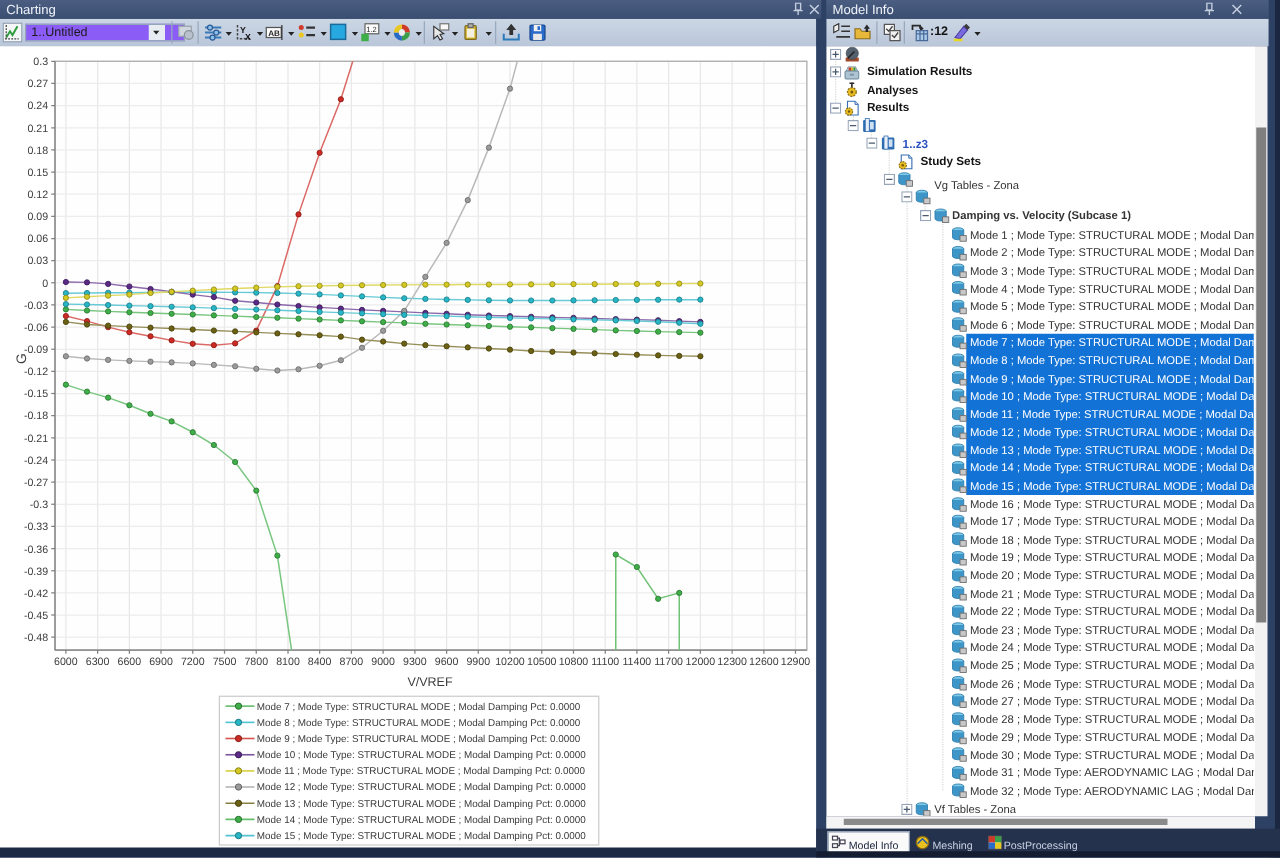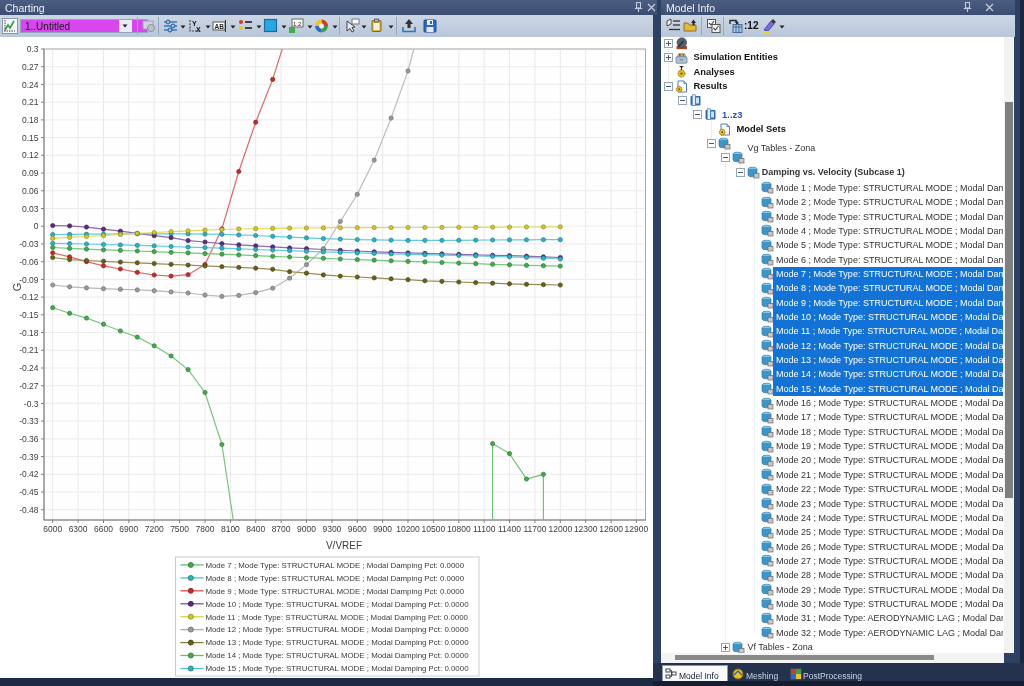--- a/index.html
+++ b/index.html
@@ -33,21 +33,21 @@
     </svg>
     <svg width="9" height="9" viewBox="0 0 9 9" style="position:absolute;left:985px;top:3px">
       <path d="M1 1 L8 8 M8 1 L1 8" stroke="#c3cdde" stroke-width="1.2"></path>
     </svg>
 <svg width="16" height="16" viewBox="0 0 16 16" style="position:absolute;left:2px;top:18px">
       <rect x="0.5" y="0.5" width="15" height="15" fill="#f4f6f8" stroke="#8899ad"></rect>
       <path d="M3 12 L6 7 L8 10 L12 3" stroke="#2f9e3f" stroke-width="1.6" fill="none"></path>
       <line x1="3" y1="2" x2="3" y2="13" stroke="#444" stroke-width="1" stroke-dasharray="1.5 1"></line>
       <line x1="2" y1="13" x2="13" y2="13" stroke="#444" stroke-width="1" stroke-dasharray="1.5 1"></line>
     </svg>
-    <div style="position:absolute;left:20px;top:19px;width:128px;height:14px;background:#d946ef;border:1px solid #93a5ba;font-size:10px;line-height:13px;padding-left:4px;color:#1a1a1a">1..Untitled</div>
+    <div style="position:absolute;left:20px;top:19px;width:128px;height:14px;background:#8b5cf6;border:1px solid #93a5ba;font-size:10px;line-height:13px;padding-left:4px;color:#1a1a1a">1..Untitled</div>
     <div style="position:absolute;left:119px;top:20px;width:13px;height:12px;background:#e6ecf2"></div>
     <svg width="6" height="4" viewBox="0 0 6 4" style="position:absolute;left:122px;top:24px">
       <path d="M0.5 0.5 L5.5 0.5 L3 3.5 Z" fill="#222222"></path>
     </svg>
     <div style="position:absolute;left:137px;top:17px;width:1px;height:18px;background:#98a8bd"></div>
     <svg width="16" height="16" viewBox="0 0 16 16" style="position:absolute;left:141px;top:18px">
       <rect x="2" y="3" width="10" height="8" fill="#cfd6de" stroke="#9aa3ad"></rect>
       <circle cx="10" cy="10" r="3.5" fill="#b9c2cc" stroke="#8a939d"></circle>
     </svg>
     <div style="position:absolute;left:158px;top:17px;width:1px;height:18px;background:#98a8bd"></div>
@@ -642,21 +642,21 @@
       <line x1="4.5" y1="2" x2="4.5" y2="7" stroke="#4a5a6e" stroke-width="1"></line>
     </svg>
     <svg width="13" height="13" viewBox="0 0 13 13" style="position:absolute;left:675.0px;top:50.9px">
       <path d="M2 6 L3.5 2.5 L9.5 2.5 L11 6 Z" fill="#e6eef4" stroke="#5a7a8e" stroke-width="0.6"></path>
       <rect x="3.8" y="3" width="2" height="2.6" fill="#c03828"></rect>
       <rect x="5.8" y="3" width="2" height="2.6" fill="#d8b020"></rect>
       <rect x="7.8" y="3" width="1.6" height="2.6" fill="#3a9040"></rect>
       <rect x="1" y="5.8" width="11" height="6.4" rx="0.8" fill="#aec4d2" stroke="#5a7a8e" stroke-width="0.7"></rect>
       <rect x="4.8" y="8" width="3.4" height="1.5" fill="#7a96a8"></rect>
     </svg>
-    <div style="position:absolute;left:693.5px;top:50.4px;width:310px;height:14px;line-height:14px;font-size:9.4px;font-weight:bold;color:#141414;white-space:nowrap;overflow:hidden">Simulation Entities</div>
+    <div style="position:absolute;left:693.5px;top:50.4px;width:310px;height:14px;line-height:14px;font-size:9.4px;font-weight:bold;color:#141414;white-space:nowrap;overflow:hidden">Simulation Results</div>
     <svg width="13" height="13" viewBox="0 0 13 13" style="position:absolute;left:675.0px;top:65.2px">
       <line x1="6.5" y1="1.2" x2="6.5" y2="7" stroke="#2a2a2a" stroke-width="1.3"></line>
       <line x1="4.6" y1="1.6" x2="8.4" y2="1.6" stroke="#2a2a2a" stroke-width="1.1"></line>
       <circle cx="6.5" cy="8.6" r="3.5" fill="#e8bd20" stroke="#8a6a10" stroke-width="1" stroke-dasharray="1.6 0.9"></circle>
       <circle cx="6.5" cy="8.6" r="1.2" fill="#7a5a10"></circle>
     </svg>
     <div style="position:absolute;left:693.5px;top:64.7px;width:310px;height:14px;line-height:14px;font-size:9.4px;font-weight:bold;color:#141414;white-space:nowrap;overflow:hidden">Analyses</div>
     <svg width="9" height="9" viewBox="0 0 9 9" style="position:absolute;left:664.0px;top:81.5px">
       <rect x="0.5" y="0.5" width="8" height="8" fill="#ffffff" stroke="#97a5b8"></rect>
       <line x1="2" y1="4.5" x2="7" y2="4.5" stroke="#4a5a6e" stroke-width="1"></line>
@@ -686,21 +686,21 @@
       <rect x="3.2" y="0.8" width="3.2" height="10.5" fill="#e8eef8" stroke="#2e6cb2" stroke-width="0.6"></rect>
       <rect x="7" y="3.5" width="3" height="6" fill="#cfe0f2"></rect>
     </svg>
     <div style="position:absolute;left:722.1px;top:107.8px;width:281px;height:14px;line-height:14px;font-size:9.4px;font-weight:bold;color:#2b50c0;white-space:nowrap;overflow:hidden">1..z3</div>
     <svg width="13" height="13" viewBox="0 0 13 13" style="position:absolute;left:717.9px;top:122.6px">
       <path d="M3 1 L9 1 L11.5 3.5 L11.5 12 L3 12 Z" fill="#ffffff" stroke="#3a6eb5" stroke-width="0.9"></path>
       <path d="M9 1 L9 3.5 L11.5 3.5" fill="#cfe0f2" stroke="#3a6eb5" stroke-width="0.8"></path>
       <circle cx="4.2" cy="9.2" r="2.9" fill="#e8bd20" stroke="#8a6a10" stroke-width="0.9" stroke-dasharray="1.4 0.8"></circle>
       <circle cx="4.2" cy="9.2" r="1" fill="#7a5a10"></circle>
     </svg>
-    <div style="position:absolute;left:736.4px;top:122.1px;width:267px;height:14px;line-height:14px;font-size:9.4px;font-weight:bold;color:#141414;white-space:nowrap;overflow:hidden">Model Sets</div>
+    <div style="position:absolute;left:736.4px;top:122.1px;width:267px;height:14px;line-height:14px;font-size:9.4px;font-weight:bold;color:#141414;white-space:nowrap;overflow:hidden">Study Sets</div>
     <svg width="9" height="9" viewBox="0 0 9 9" style="position:absolute;left:706.9px;top:138.9px">
       <rect x="0.5" y="0.5" width="8" height="8" fill="#ffffff" stroke="#97a5b8"></rect>
       <line x1="2" y1="4.5" x2="7" y2="4.5" stroke="#4a5a6e" stroke-width="1"></line>
     </svg>
     <svg width="13" height="13" viewBox="0 0 13 13" style="position:absolute;left:717.9px;top:136.9px">
       <ellipse cx="5.5" cy="3" rx="4.5" ry="1.8" fill="#7fc9e8" stroke="#2e7fae" stroke-width="0.7"></ellipse>
       <path d="M1 3 L1 9 A4.5 1.8 0 0 0 10 9 L10 3" fill="#3e96c8" stroke="#2e7fae" stroke-width="0.7"></path>
       <rect x="7" y="7.5" width="5" height="4.5" fill="#c8c8c8" stroke="#6a6a6a" stroke-width="0.7"></rect>
     </svg>
     <svg width="9" height="9" viewBox="0 0 9 9" style="position:absolute;left:721.2px;top:153.3px">

